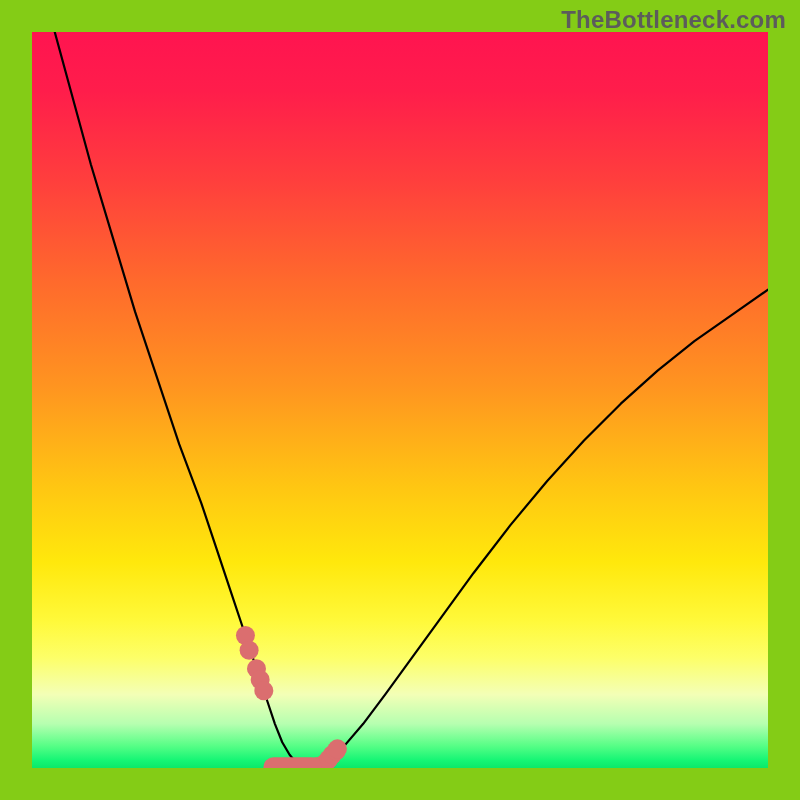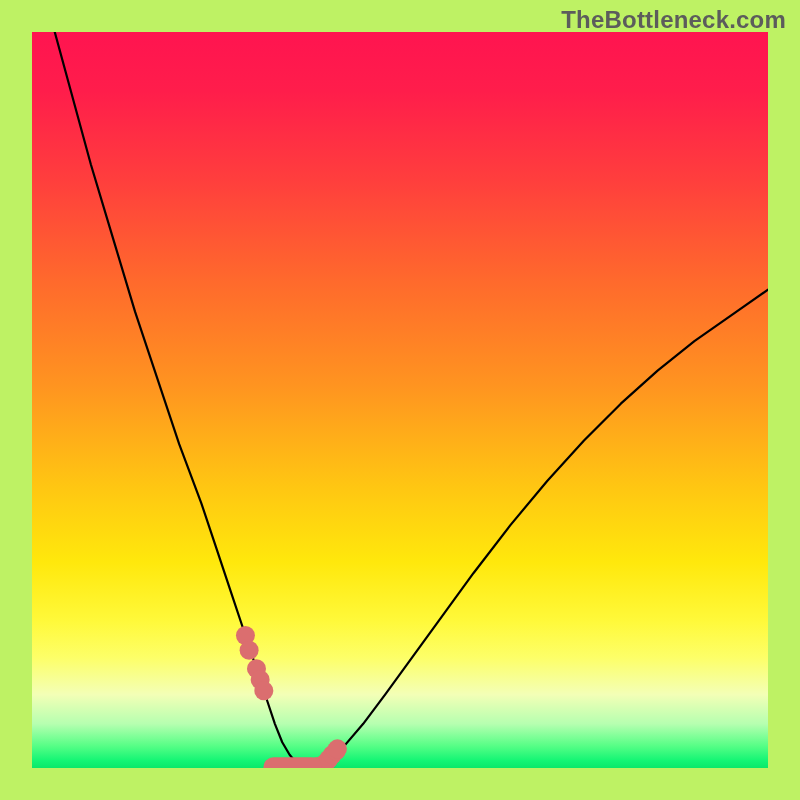--- a/index.html
+++ b/index.html
@@ -8,21 +8,21 @@
     width: 800px;
     height: 800px;
     background: #000;
     overflow: hidden;
     font-family: Arial, Helvetica, sans-serif;
   }
   .outer {
     position: relative;
     width: 800px;
     height: 800px;
-    background: #bef264;
+    background: #84cc16;
   }
   .watermark {
     position: absolute;
     top: 6px;
     right: 14px;
     font-size: 24px;
     font-weight: 600;
     color: #5c5c5c;
     letter-spacing: 0.2px;
     z-index: 10;

